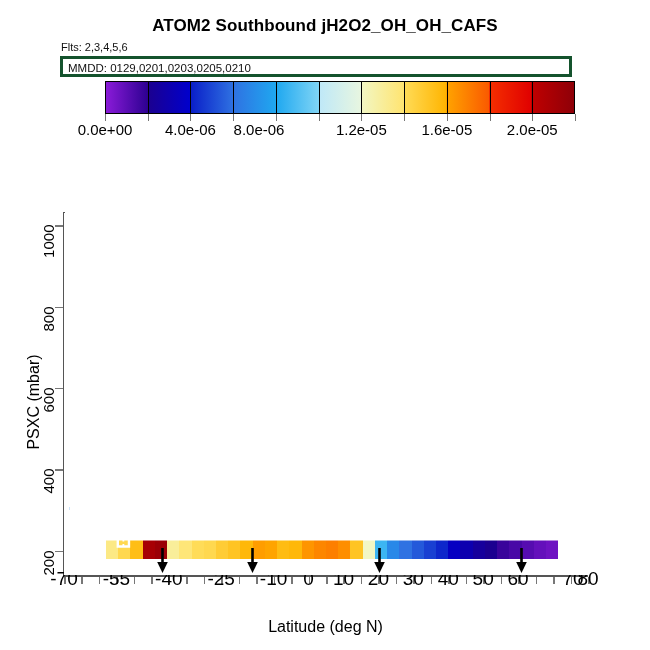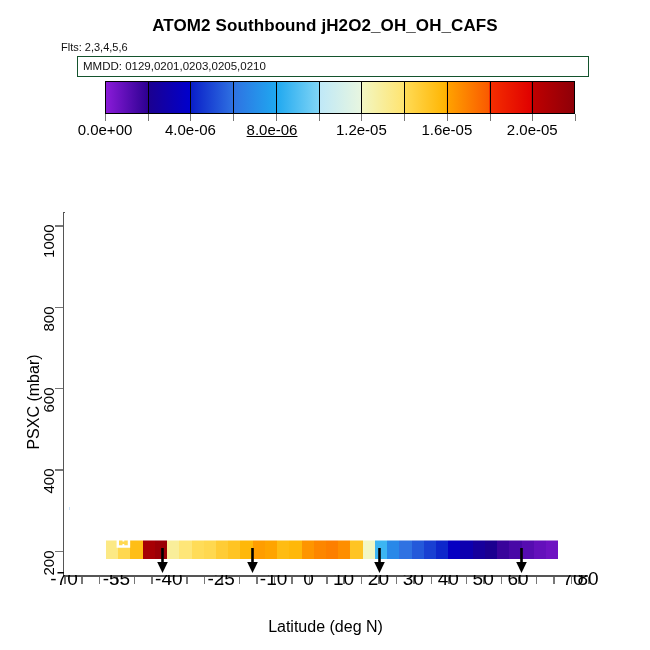--- a/index.html
+++ b/index.html
@@ -5,22 +5,22 @@
   html,body{margin:0;padding:0;background:#ffffff;}
   body{width:650px;height:650px;position:relative;overflow:hidden;
        font-family:"Liberation Sans",sans-serif;color:#000;}
 
   #plot-root{position:absolute;left:0;top:0;width:650px;height:650px;}
 
   
   .title{position:absolute;left:0;top:16px;width:650px;text-align:center;
          font-size:17px;font-weight:bold;letter-spacing:.1px;}
   .flts{position:absolute;left:61px;top:41px;font-size:11px;color:#111;}
-  .mmdd-box{position:absolute;left:77px;top:56px;width:512px;height:21px;
-            border:1px solid #14532d;box-sizing:border-box;background:#fff;}
+  .mmdd-box{position:absolute;left:60px;top:56px;width:512px;height:21px;
+            border:3px solid #14532d;box-sizing:border-box;background:#fff;}
   .mmdd-txt{position:absolute;left:5px;top:3px;font-size:11.5px;color:#111;}
 
   
   .cbar-wrap{position:absolute;left:105px;top:81px;width:470px;height:49px;}
   .cbar{position:absolute;left:0;top:0;width:470px;height:33px;
         border:1px solid #000;box-sizing:border-box;}
   .cbar-seps{position:absolute;left:0;top:0;width:470px;height:33px;}
   .cbar-seps i{position:absolute;top:0;width:1px;height:33px;background:#000;}
   .cbar-ticks{position:absolute;left:0;top:33px;width:470px;height:7px;}
   .cbar-ticks i{position:absolute;top:0;width:1px;height:7px;background:#777;}
@@ -88,21 +88,21 @@
         <i style="left: 256.364px;"></i>
         <i style="left: 299.091px;"></i>
         <i style="left: 341.818px;"></i>
         <i style="left: 384.545px;"></i>
         <i style="left: 427.273px;"></i>
         <i style="left: 470px;"></i>
       </div>
     <div class="cbar-labels" id="cbar-labels">
         <span style="left: 0px;">0.0e+00</span>
         <span style="left: 85.4545px;">4.0e-06</span>
-        <span style="left: 167px; text-decoration: underline;">8.0e-06</span>
+        <span style="left: 154px;">8.0e-06</span>
         <span style="left: 256.364px;">1.2e-05</span>
         <span style="left: 341.818px;">1.6e-05</span>
         <span style="left: 427.273px;">2.0e-05</span>
       </div>
   </div>
 
   <div class="axis-y-line"></div>
   <div class="axis-x-line"></div>
 
   <div id="yticks">

